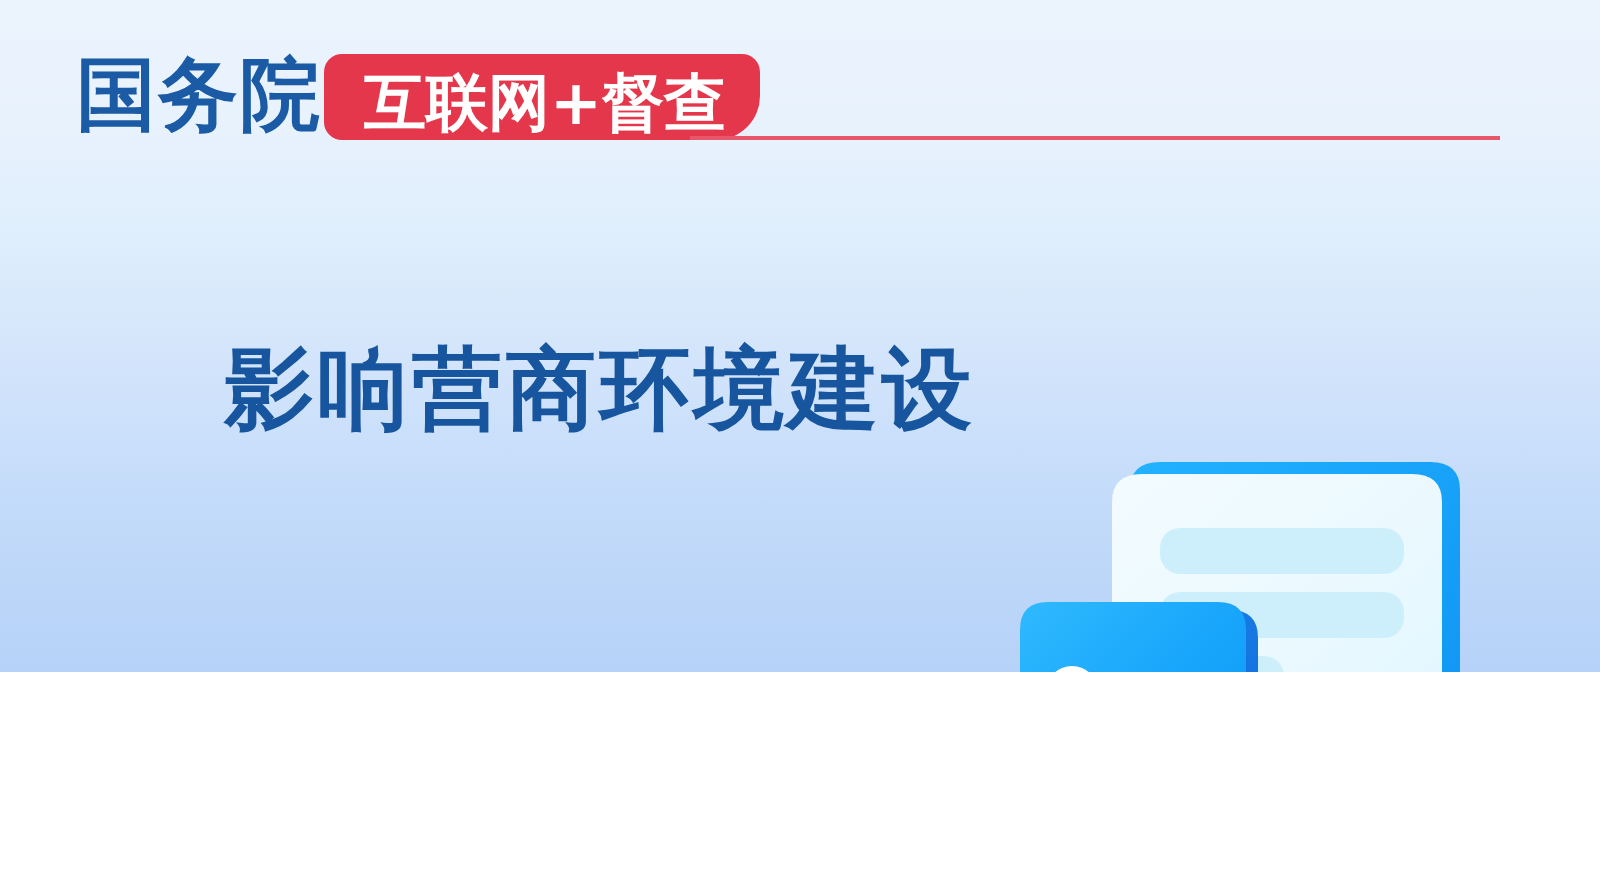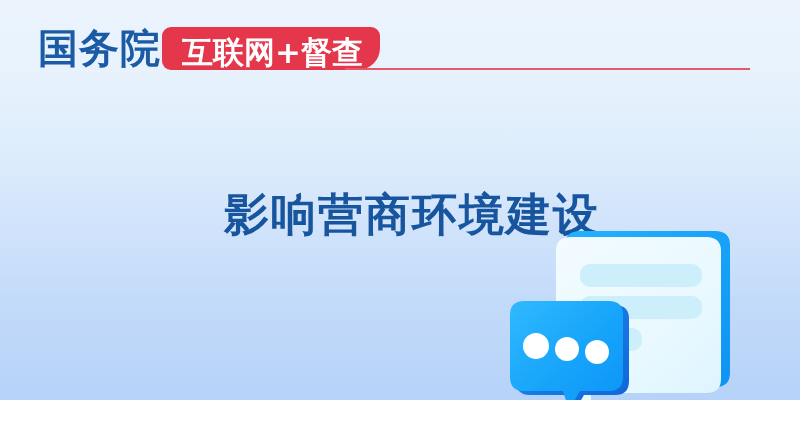--- a/index.html
+++ b/index.html
@@ -9,21 +9,21 @@
   body {
     width: 800px;
     height: 436px;
     overflow: hidden;
     font-family: "Liberation Sans", "DejaVu Sans", sans-serif;
   }
 
   #banner {
     position: relative;
     width: 800px;
-    height: 400px;
+    height: 336px;
     background: linear-gradient(to bottom, #ebf4fd 0%, #e8f2fd 18%, #dfeefc 35%, #d2e4fb 55%, #c3dbfa 75%, #b6d2f8 100%);
     overflow: hidden;
   }
 
   
   #header {
     position: absolute;
     left: 0;
     top: 0;
     width: 800px;
@@ -73,22 +73,21 @@
     height: 2px;
     background: #e8566a;
   }
 
   
   #title-block {
     position: absolute;
     left: 0;
     top: 166px;
     width: 600px;
-    text-align: right;
-    margin-top: 20px;
+    text-align: center;
   }
   .title-line {
     font-size: 45px;
     font-weight: 700;
     line-height: 58px;
     letter-spacing: 2px;
     color: #17559f;
     white-space: nowrap;
     font-family: "DejaVu Sans", "Liberation Sans", sans-serif;
   }

